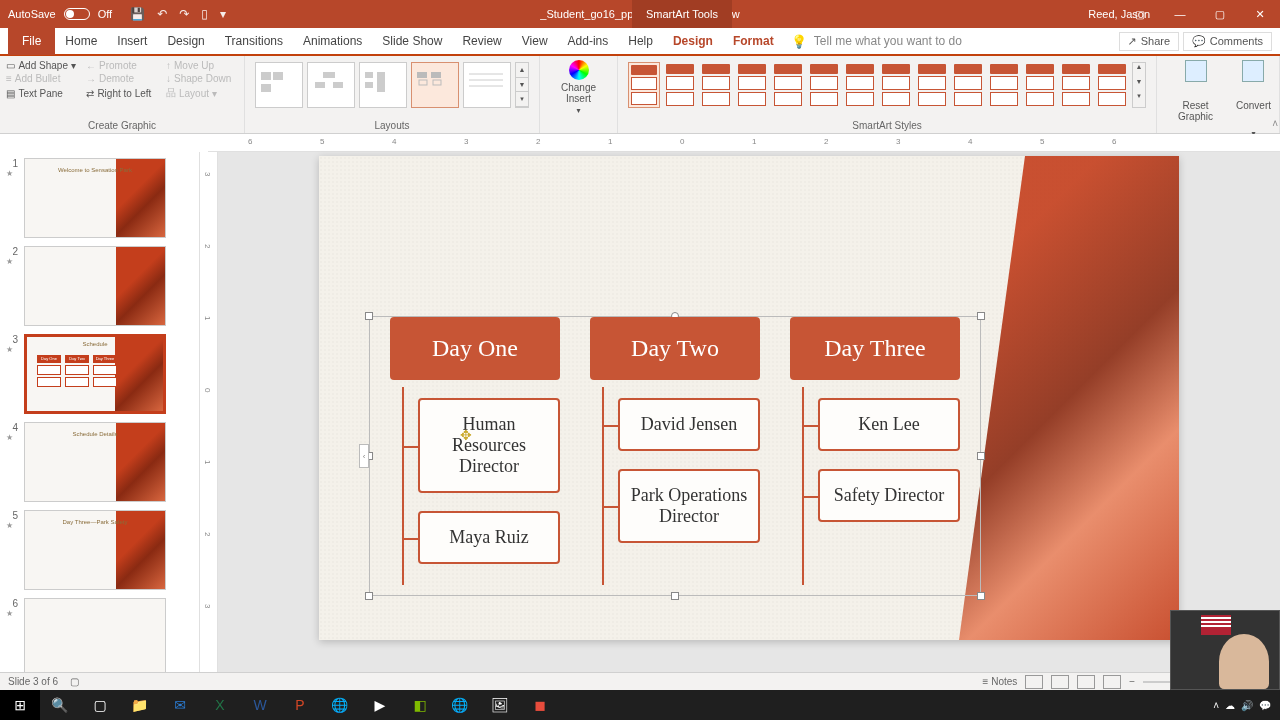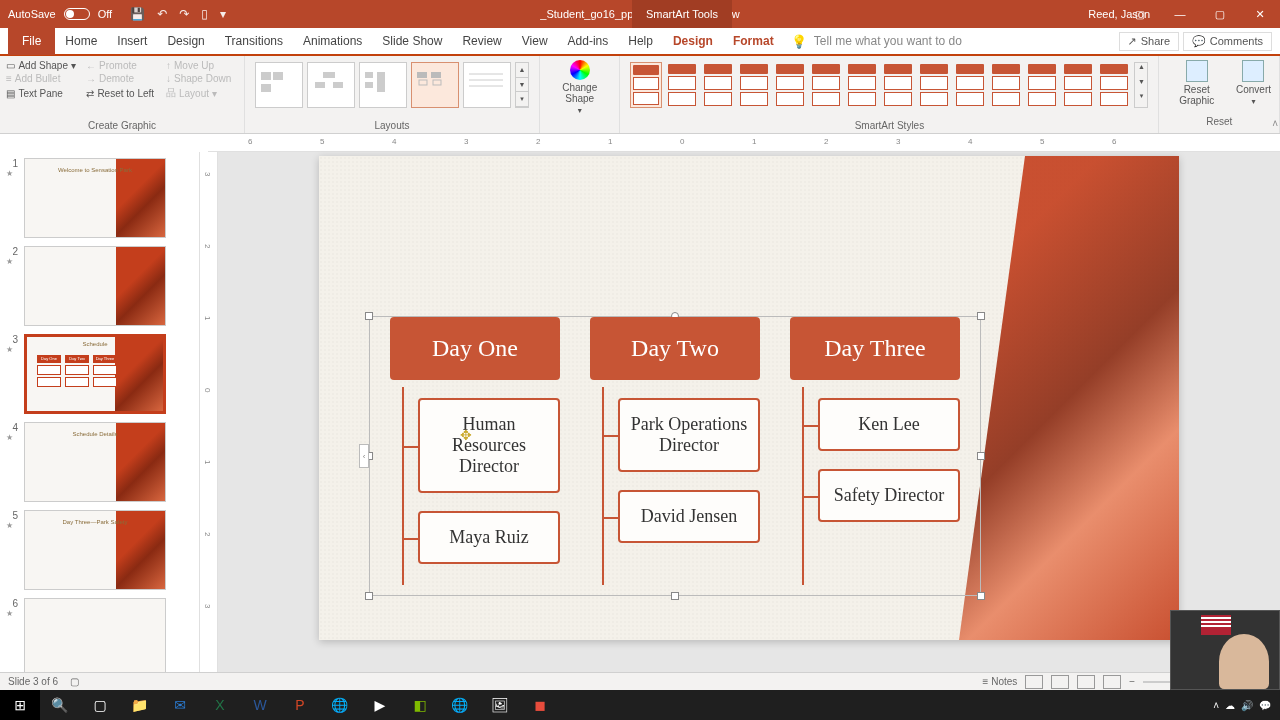--- a/index.html
+++ b/index.html
@@ -46,21 +46,21 @@
 .ribbon .colors-group { padding:4px 8px; }
 .ribbon .colors-btn { display:flex; flex-direction:column; align-items:center; gap:2px; font-size:10px; }
 .ribbon .colors-btn .wheel { width:20px; height:20px; border-radius:50%; background:conic-gradient(red,yellow,lime,cyan,blue,magenta,red); }
 .ribbon .styles { flex:1; }
 .ribbon .styles .gallery { display:flex; gap:4px; padding:4px; flex-wrap:nowrap; overflow:hidden; }
 .ribbon .styles .sthumb { width:32px; height:46px; display:flex; flex-direction:column; gap:2px; padding:2px; }
 .ribbon .styles .sthumb.sel { border:1px solid #d89070; background:#fce8dc; }
 .ribbon .styles .sthumb .bar { height:10px; background:#c75535; border-radius:1px; }
 .ribbon .styles .sthumb .box { flex:1; border:1px solid #c75535; background:#fff; }
 .ribbon .reset-group { padding:4px 8px; display:flex; gap:10px; }
-.ribbon .reset-group .btn { display:flex; flex-direction:column; align-items:center; gap:2px; font-size:10px; }
+.ribbon .reset-group .btn { display:flex; flex-direction:column; align-items:center; gap:18px; font-size:10px; }
 .ribbon .reset-group .icon { width:22px; height:22px; border:1px solid #8aa; background:#def; }
 
 
 .ruler-h { height:18px; background:#fff; border-bottom:1px solid #e0e0e0; margin-left:208px; position:relative; font-size:8px; color:#888; }
 .ruler-h .tick { position:absolute; top:3px; }
 
 
 .main { display:flex; height:calc(720px - 28px - 28px - 78px - 18px - 18px - 30px); }
 .thumbs-panel { width:200px; background:#fff; overflow-y:auto; border-right:1px solid #e0e0e0; padding:6px 0 6px 6px; }
 .thumb-item { display:flex; gap:6px; margin-bottom:8px; }
@@ -209,21 +209,21 @@
             <span>Shape Down</span>
           </div>
       </div>
       <div class="row">
         <div class="cmd">
             <span>▤</span>
             <span>Text Pane</span>
           </div>
         <div class="cmd">
             <span>⇄</span>
-            <span>Reset to Left</span>
+            <span>Right to Left</span>
           </div>
         <div class="cmd disabled">
             <span>品</span>
             <span>Layout</span>
             <span> ▾</span>
           </div>
       </div>
     </div>
     <div class="label">Create Graphic</div>
   </div>
@@ -271,21 +271,21 @@
           <span>▼</span>
           <span>▾</span>
         </div>
     </div>
     <div class="label">Layouts</div>
   </div>
 
   <div class="group colors-group">
     <div class="colors-btn">
       <div class="wheel"></div>
-      <span style="text-align:center;line-height:1.1;">Change Shape</span>
+      <span style="text-align:center;line-height:1.1;">Change Insert</span>
       <span style="font-size:8px;">▾</span>
     </div>
   </div>
 
   <div class="group styles">
     <div class="gallery" id="styles-gallery">
         <div class="sthumb sel">
           <div class="bar"></div>
           <div class="box"></div>
           <div class="box"></div>
@@ -509,22 +509,22 @@
         <div class="smartart" id="smartart">
             <div class="sa-col">
               <div class="sa-header">Day One</div>
               <div class="sa-line"></div>
               <div class="sa-child">Human Resources Director</div>
               <div class="sa-child">Maya Ruiz</div>
             </div>
             <div class="sa-col">
               <div class="sa-header">Day Two</div>
               <div class="sa-line"></div>
+              <div class="sa-child">David Jensen</div>
               <div class="sa-child">Park Operations Director</div>
-              <div class="sa-child">David Jensen</div>
             </div>
             <div class="sa-col">
               <div class="sa-header">Day Three</div>
               <div class="sa-line"></div>
               <div class="sa-child">Ken Lee</div>
               <div class="sa-child">Safety Director</div>
             </div>
           </div>
         <div class="cursor-move" style="top:110px;left:90px;">✥</div>
       </div>

